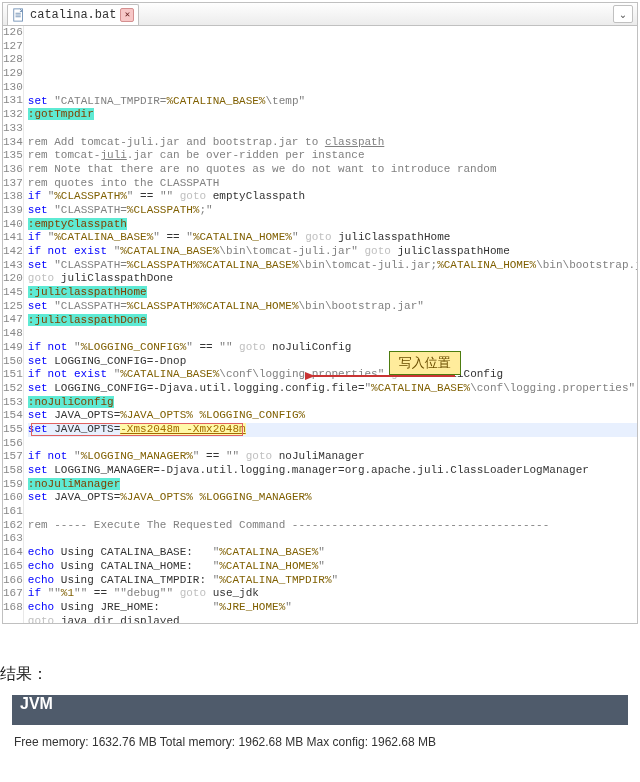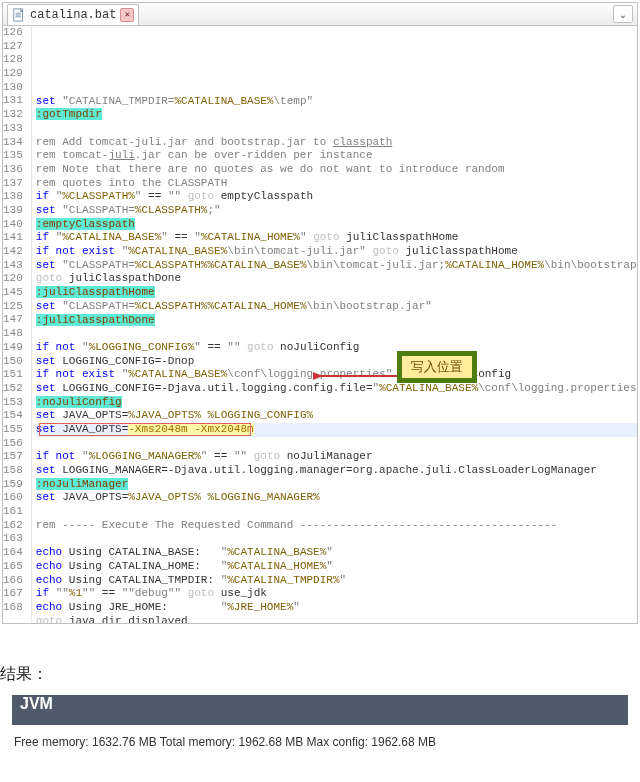--- a/index.html
+++ b/index.html
@@ -95,21 +95,21 @@
     position: relative;
   }
   .gutter {
     width: 30px;
     background: #ffffff;
     border-right: 1px solid #e8e8e8;
     font-family: Consolas, "Courier New", monospace;
     font-size: 11px;
     color: #888888;
     text-align: right;
-    padding-right: 8px;
+    padding-right: 0;
     line-height: 13.7px;
     box-sizing: border-box;
     padding-top: 0;
   }
   .code {
     flex: 1;
     position: relative;
     font-family: Consolas, "Courier New", monospace;
     font-size: 11px;
     line-height: 13.7px;
@@ -125,21 +125,21 @@
   }
   .code-line.current {
     background: #e8f0fe;
   }
   .kw   { color: #0000ff; }
   .str  { color: #808080; }
   .var  { color: #7f5f00; }
   .rem  { color: #808080; }
   .goto { color: #c0c0c0; }
   .lbl  { color: #804000; background: #5eead4; }
-  .hl   { background: #fff9a8; color:#a46b00; }
+  .hl   { background: #fff9a8; color:#a46b00;text-decoration:underline; }
   .underline { text-decoration: underline; }
 
   
   .hl150 {
     position: absolute;
     left: 3px;
     top: 0;
     height: 13px;
     border: 1px solid #e06060;
     box-sizing: border-box;
@@ -148,21 +148,21 @@
 
   
   .callout {
     position: absolute;
     z-index: 5;
   }
   .callout .label-box {
     position: absolute;
     width: 70px;
     height: 22px;
-    border: 5px solid #4d7c0f;
+    border: 1px solid #4d7c0f;
     background: #ffec9c;
     color: #6a4d00;
     font-family: SimSun, serif;
     font-size: 13px;
     display: flex;
     align-items: center;
     justify-content: center;
   }
   .callout svg.arrow {
     position: absolute;

